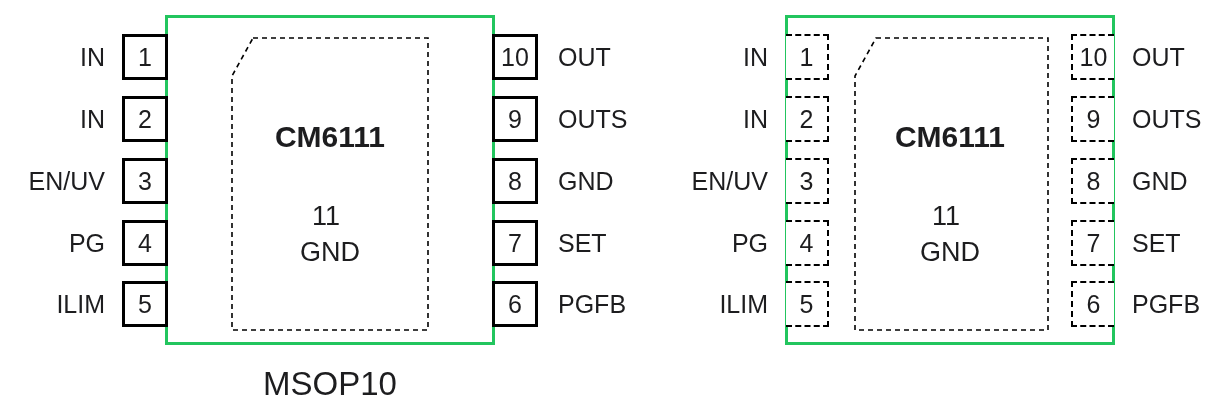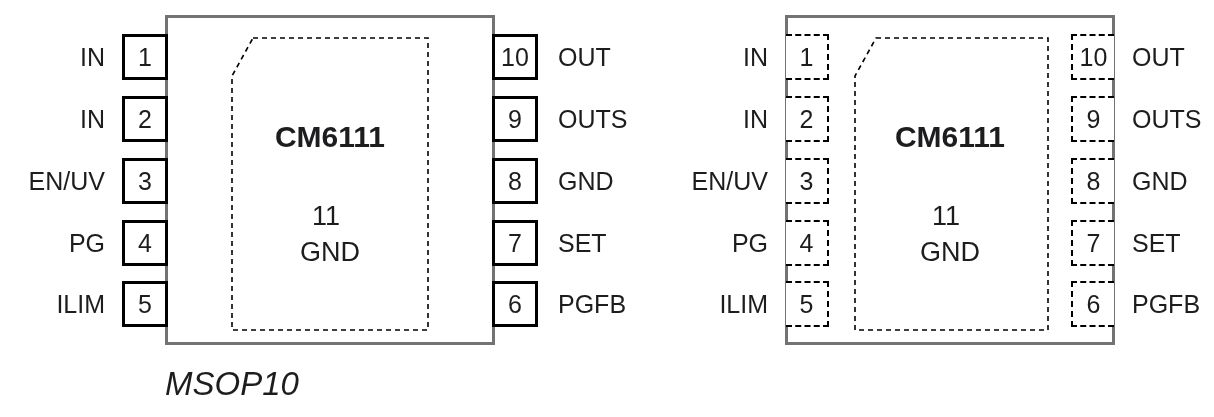--- a/index.html
+++ b/index.html
@@ -3,26 +3,26 @@
 <meta charset="utf-8">
 <style>
   html,body{margin:0;padding:0;background:#ffffff;}
   .canvas{
     position:relative;width:1214px;height:417px;background:#ffffff;overflow:hidden;
     font-family:"Liberation Sans", sans-serif;color:#1d1d1f;
   }
   .pkg{position:absolute;top:15px;width:330px;height:330px;}
   .pkg-msop{left:165px;}
   .pkg-dfn{left:785px;}
-  .body{position:absolute;left:0;top:0;width:330px;height:330px;border:3px solid #737373;box-sizing:border-box;background:#fff;}
+  .body{position:absolute;left:0;top:0;width:330px;height:330px;border:3px solid #22c55e;box-sizing:border-box;background:#fff;}
   .pad-svg{position:absolute;left:0;top:0;width:330px;height:330px;pointer-events:none;}
   .chipname{position:absolute;left:64px;width:196px;top:104px;text-align:center;font-size:30px;font-weight:bold;line-height:1;}
   .padnum{position:absolute;left:60px;width:196px;top:185px;text-align:center;font-size:27px;line-height:1;}
   .padlabel{position:absolute;left:64px;width:196px;top:221px;text-align:center;font-size:27px;line-height:1;}
-  .caption{position:absolute;top:352px;left:0;width:330px;font-size:33px;line-height:1;font-style:italic;}
+  .caption{position:absolute;top:352px;left:0;width:330px;text-align:center;font-size:33px;line-height:1;}
 
   .pin{position:absolute;height:46px;display:flex;align-items:center;font-size:25px;}
   .pin .plabel{line-height:1;white-space:nowrap;text-align:center;}
   .pin .pbox{
     box-sizing:border-box;height:46px;display:flex;align-items:center;justify-content:center;
     font-size:25px;line-height:1;background:#fff;flex:0 0 auto;
   }
   
   .pin.l-solid{left:-220px;width:223px;justify-content:flex-end;gap:17px;}
   .pin.r-solid{left:327px;width:223px;justify-content:flex-start;gap:20px;}

